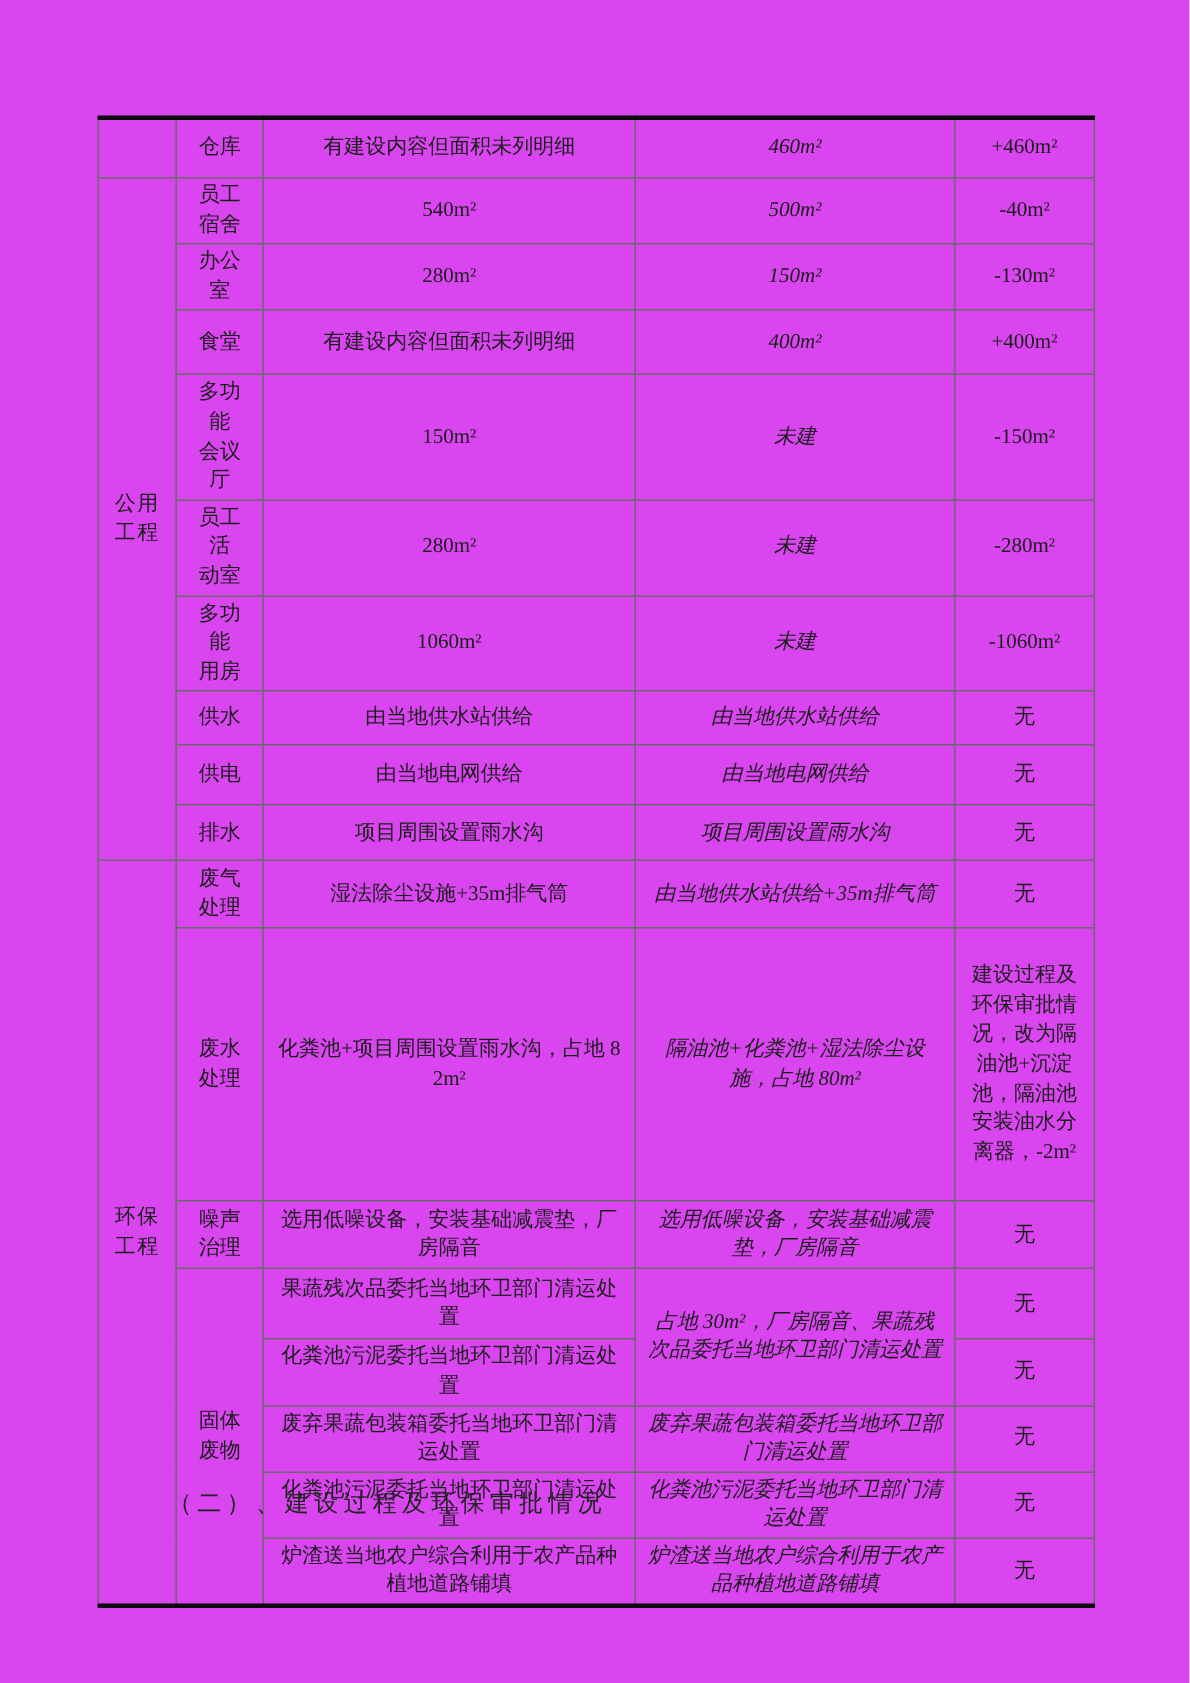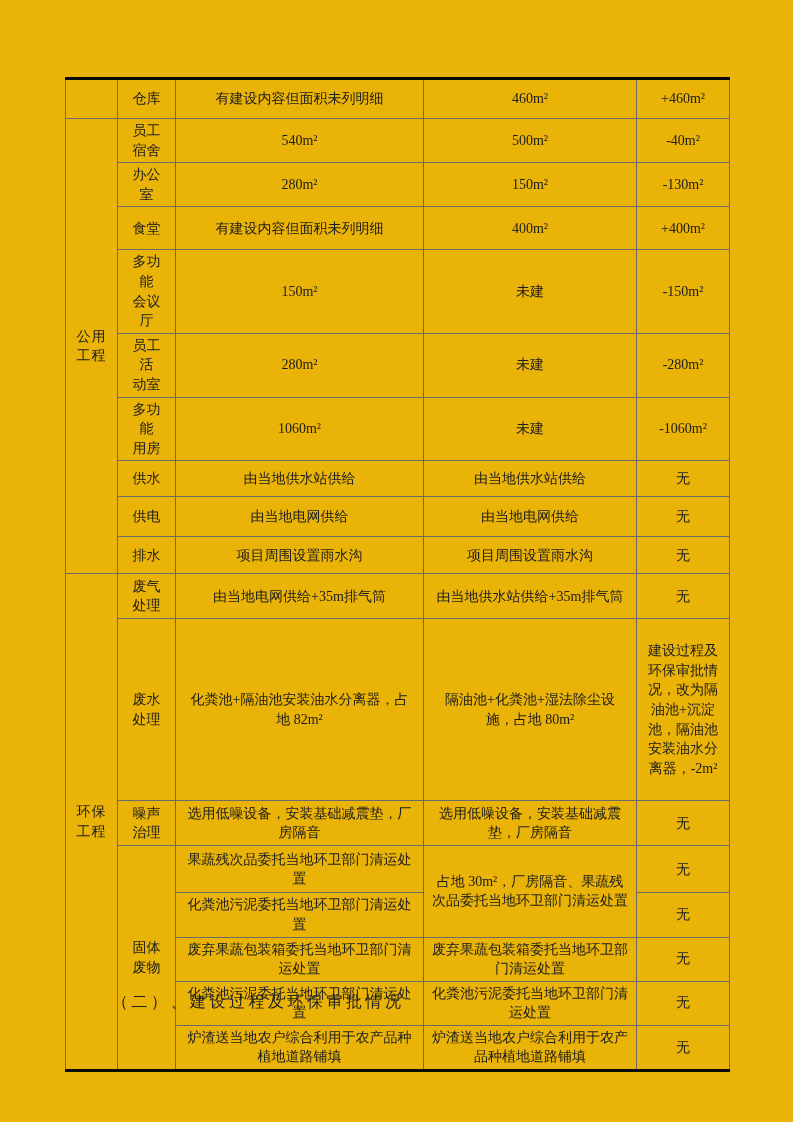--- a/index.html
+++ b/index.html
@@ -1,42 +1,42 @@
 <!DOCTYPE html>
 <html><head>
 <meta charset="utf-8">
 <style>
   html,body{margin:0;padding:0;background:#fff;}
   body{
     width:793px;height:1122px;
     font-family:"Liberation Serif","DejaVu Serif",serif;
     color:#1c1c1c;
   }
-  .page{position:relative;width:793px;height:1122px;background:#eab308;overflow:hidden;}
+  .page{position:relative;width:793px;height:1122px;background:#d946ef;overflow:hidden;}
 
   table.cmp{
     position:absolute;left:65px;top:77px;width:664px;
     border-collapse:collapse;table-layout:fixed;
     border-top:3px solid #0b0b0b;
     border-bottom:3px solid #0b0b0b;
     border-left:none;border-right:none;
   }
   table.cmp td{
     border:1px solid #6a6a6a;
     text-align:center;vertical-align:middle;
     font-size:14px;line-height:1.4;
     padding:2px 8px;
     word-break:break-all;
   }
   td.ca{border-left:none;font-weight:normal;white-space:pre-line;padding:2px 3px;letter-spacing:1px;}
   td.ca-empty{border-left:none;}
   td.cb{white-space:pre-line;padding:2px 3px;}
   td.cb-wide{padding:2px 4px;}
   td.cc{padding:2px 16px;}
-  td.cd{padding:2px 14px;}
+  td.cd{padding:2px 14px;font-style:italic;}
   td.ce{border-right:none;padding:2px 7px;}
 
   .section-heading{
     position:absolute;left:112px;top:992px;
     font-size:16px;letter-spacing:3.5px;color:#222;
   }
   .footer{
     position:absolute;left:0;top:1039px;width:793px;
     text-align:center;font-size:12px;letter-spacing:1.5px;color:#333;
   }
@@ -120,28 +120,28 @@
         <td class="cb">排水</td>
         <td class="cc">项目周围设置雨水沟</td>
         <td class="cd">项目周围设置雨水沟</td>
         <td class="ce">无</td>
       </tr>
       <tr style="height:45px">
         <td class="ca" rowspan="8">环保
 工程</td>
         <td class="cb">废气
 处理</td>
-        <td class="cc">由当地电网供给+35m排气筒</td>
+        <td class="cc">湿法除尘设施+35m排气筒</td>
         <td class="cd">由当地供水站供给+35m排气筒</td>
         <td class="ce">无</td>
       </tr>
       <tr style="height:182px">
         <td class="cb">废水
 处理</td>
-        <td class="cc">化粪池+隔油池安装油水分离器，占地 82m²</td>
+        <td class="cc">化粪池+项目周围设置雨水沟，占地 82m²</td>
         <td class="cd">隔油池+化粪池+湿法除尘设施，占地 80m²</td>
         <td class="ce">建设过程及环保审批情况，改为隔油池+沉淀池，隔油池安装油水分离器，-2m²</td>
       </tr>
       <tr style="height:45px">
         <td class="cb">噪声
 治理</td>
         <td class="cc">选用低噪设备，安装基础减震垫，厂房隔音</td>
         <td class="cd">选用低噪设备，安装基础减震垫，厂房隔音</td>
         <td class="ce">无</td>
       </tr>

